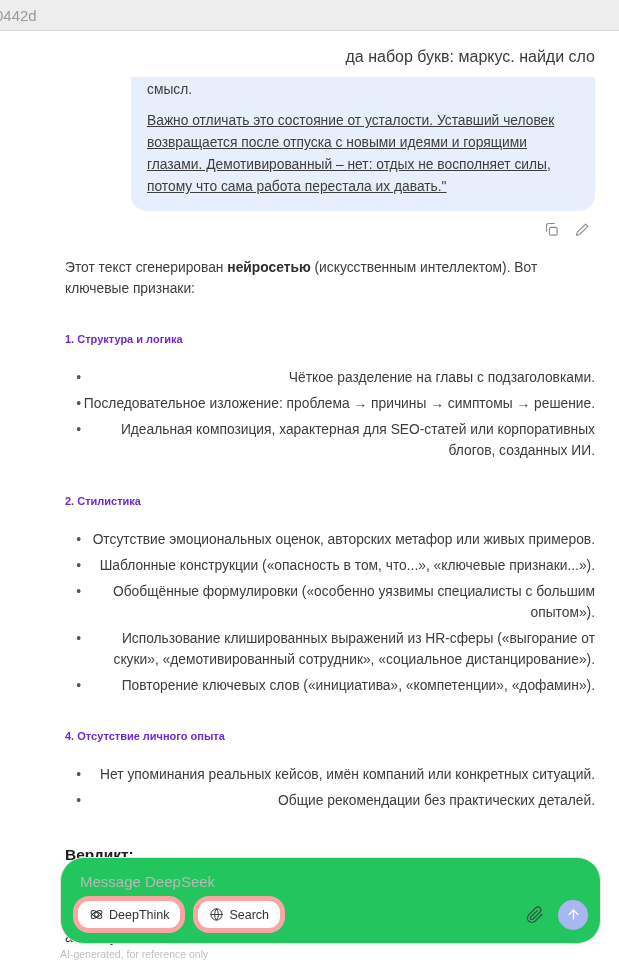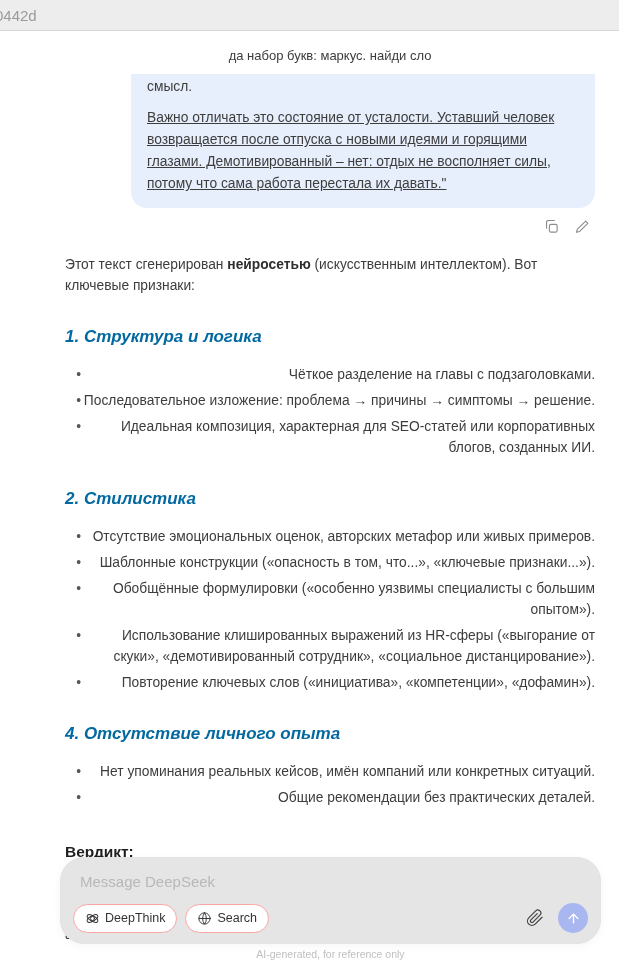--- a/index.html
+++ b/index.html
@@ -6,79 +6,79 @@
   html,body { width:619px; height:961px; background:#fff; overflow:hidden;
     font-family:"Liberation Sans","DejaVu Sans",sans-serif; }
   .page { width:619px; height:961px; position:relative; background:#fff; }
 
   
   .topbar { height:31px; background:var(--topbar_bg,#ededed);
     border-bottom:1px solid #d8d8d8; display:flex; align-items:center; overflow:hidden; }
   .topbar span { color:#9b9b9b; font-size:15px; margin-left:-5px; white-space:nowrap; }
 
   
-  .chat-header { text-align:center; width:530px; margin:17px 0 0 65px;
-    font-size:13px; color:#3c3c3c; }
+  .chat-header { text-align:right; width:530px; margin:17px 0 0 65px;
+    font-size:16px; color:#3c3c3c; }
 
   
   .content { width:530px; margin:0 0 0 65px; }
 
   
   .clip { overflow:hidden; margin-top:11px; }
   .bubble { margin-left:auto; max-width:464px; background:var(--user_bubble,#e7effc);
     border-radius:16px; padding:13px 16px; margin-top:-33px;
     font-size:13.8px; line-height:22px; color:#3d3d3d; }
   .bubble p + p { margin-top:9px;text-decoration:underline; }
   .turn-actions { display:flex; justify-content:flex-end; gap:10px; margin:8px 2px 0 0; }
   .icon-btn { background:none; border:none; cursor:pointer; padding:2px;
     color:#8c8c8c; display:inline-flex; align-items:center; }
   .icon-btn svg { width:17px; height:17px; stroke:currentColor; fill:none;
     stroke-width:1.6; stroke-linecap:round; stroke-linejoin:round; }
 
   
   .assistant { margin-top:17px; color:#3d3d3d; font-size:13.8px; line-height:21px; }
   .assistant .intro { margin-bottom:0; }
   .assistant strong { font-weight:bold; color:#2e2e2e; }
-  .sec-h { font-size:17px; font-weight:bold; color:#0369a1; margin:30px 0 17px 0;font-style:italic; }
+  .sec-h { font-size:11px; font-weight:bold; color:#6d28d9; margin:30px 0 17px 0; }
   .bullets { margin-left:3px;text-align:right; }
   .bullet { display:flex; margin-bottom:5px; line-height:21px; }
   .bullet::before { content:"•"; color:#555; width:13px; flex:0 0 13px; }
   .bullet span { flex:1; }
   .verdict-h { font-size:15.5px; font-weight:bold; color:#1f1f1f; margin:33px 0 18px 0; }
   .verdict-p { line-height:22px; }
 
   
   .composer { position:absolute; left:60px; top:857px; width:541px; height:87px;
-    background:#e5e5e5; border:1px solid #e3e3e3; border-radius:24px;
+    background:#22c55e; border:1px solid #e3e3e3; border-radius:24px;
     box-shadow:0 2px 8px rgba(0,0,0,0.04); padding:6px 12px 10px 6px;
     display:flex; flex-direction:column; }
   .composer textarea { border:none; outline:none; resize:none; flex:1;
     font-family:inherit; font-size:15px; color:#333; padding:9px 12px 0 13px;
     background:transparent; }
   .composer textarea::placeholder { color:#b8b8b8; }
   .composer-row { display:flex; align-items:center; gap:8px; padding-left:6px; }
   .pill { display:inline-flex; align-items:center; gap:5px; background:#fff;
-    border:1px solid #fca5a5; border-radius:16px; padding:6px 11px;
+    border:5px solid #fca5a5; border-radius:16px; padding:6px 11px;
     font-size:12.5px; color:#333; cursor:pointer; font-family:inherit; }
   .pill svg { width:15px; height:15px; stroke:#333; fill:none; stroke-width:1.5;
     stroke-linecap:round; stroke-linejoin:round; }
   .composer-spacer { flex:1; }
   .clip-btn { background:none; border:none; cursor:pointer; color:#444;
     display:inline-flex; margin-right:6px; }
   .clip-btn svg { width:18px; height:18px; stroke:currentColor; fill:none;
     stroke-width:1.6; stroke-linecap:round; stroke-linejoin:round; }
   .send-btn { width:30px; height:30px; border-radius:50%; border:none;
     background:var(--send_button,#a9b7f1); cursor:pointer;
     display:inline-flex; align-items:center; justify-content:center; }
   .send-btn svg { width:15px; height:15px; stroke:#fff; fill:none;
     stroke-width:2.2; stroke-linecap:round; stroke-linejoin:round; }
 
   
   .footer { position:absolute; left:60px; top:948px; width:541px;
-    text-align:center; font-size:10.5px; color:#c0c0c0; }
+    text-align:left; font-size:10.5px; color:#c0c0c0; }
 </style>
 </head>
 <body>
 
 <div class="page">
 
   <div class="topbar">
     <span>0442d</span>
   </div>
 

